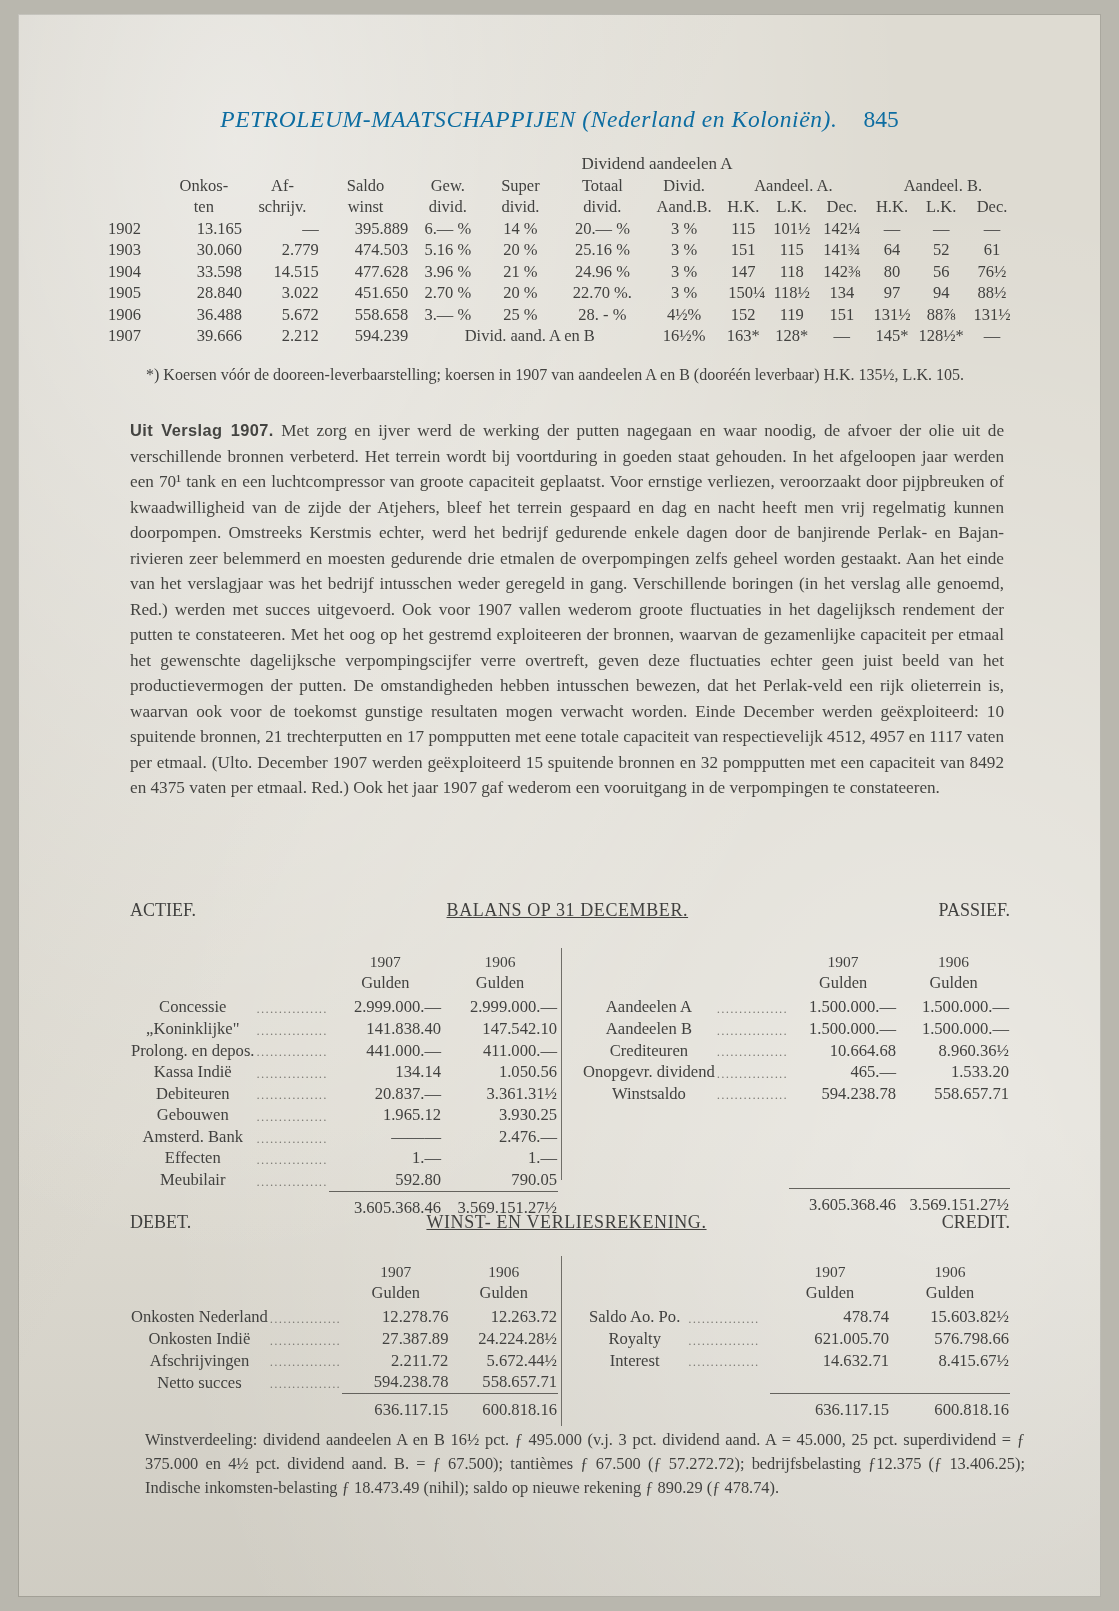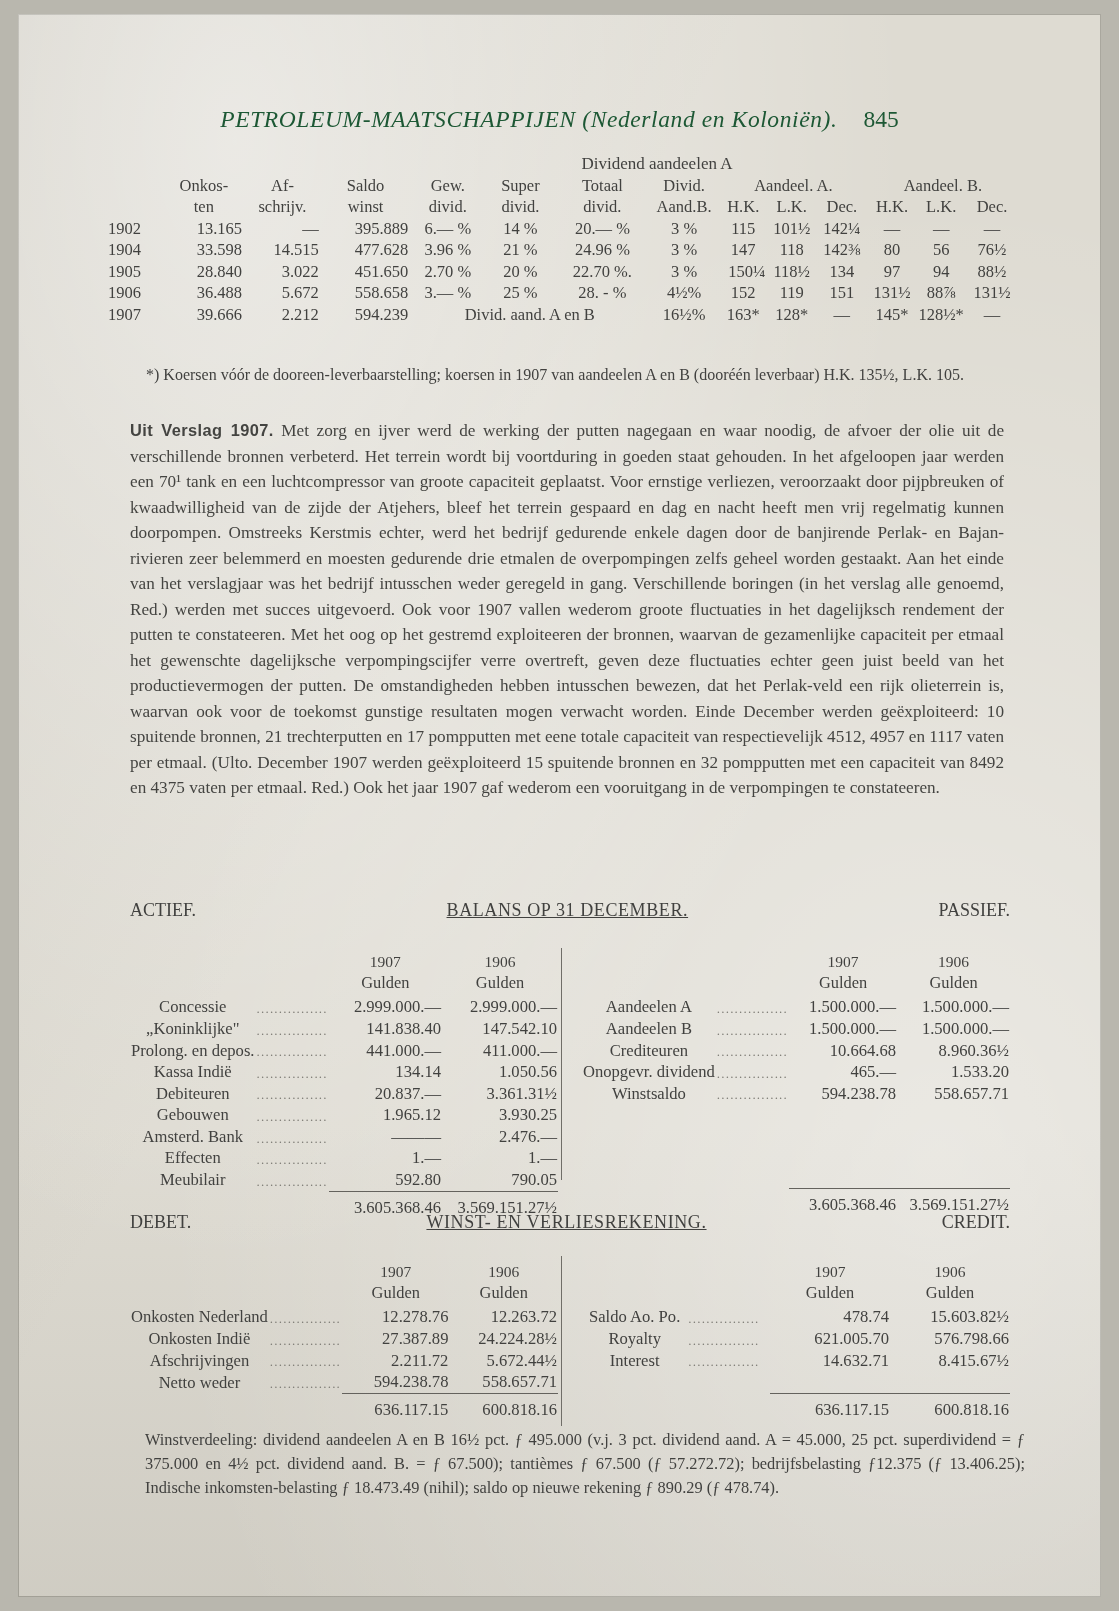--- a/index.html
+++ b/index.html
@@ -35,21 +35,21 @@
   }
   .band{ position:absolute; }
 
   
   .runhead{
     left:0; right:0; top:92px;
     text-align:center;
     font-style:italic;
     font-size:23.5px;
     letter-spacing:.6px;
-    color:#14532d;
+    color:#0369a1;
   }
   .runhead .pg{ font-style:normal; margin-left:26px; letter-spacing:0; }
 
   
   #divtable{ left:88px; top:140px; width:912px; }
   #divtable .caption{
     text-align:center; font-size:17px; margin-left:190px; margin-bottom:1px;
   }
   table.grid{ border-collapse:collapse; font-size:16.5px; width:100%; }
   table.grid td, table.grid th{
@@ -152,20 +152,36 @@
               <td style="text-align: center;">6.— %</td>
               <td style="text-align: center;">14 %</td>
               <td style="text-align: center;">20.— %</td>
               <td style="text-align: center;">3 %</td>
               <td style="text-align: center;">115</td>
               <td style="text-align: center;">101½</td>
               <td style="text-align: center;">142¼</td>
               <td style="text-align: center;">—</td>
               <td style="text-align: center;">—</td>
               <td style="text-align: center;">—</td>
+            </tr>
+            <tr class="drow">
+              <td style="text-align: left;">1903</td>
+              <td style="text-align: right;">30.060</td>
+              <td style="text-align: right;">2.779</td>
+              <td style="text-align: right;">474.503</td>
+              <td style="text-align: center;">5.16 %</td>
+              <td style="text-align: center;">20 %</td>
+              <td style="text-align: center;">25.16 %</td>
+              <td style="text-align: center;">3 %</td>
+              <td style="text-align: center;">151</td>
+              <td style="text-align: center;">115</td>
+              <td style="text-align: center;">141¾</td>
+              <td style="text-align: center;">64</td>
+              <td style="text-align: center;">52</td>
+              <td style="text-align: center;">61</td>
             </tr>
             <tr class="drow">
               <td style="text-align: left;">1904</td>
               <td style="text-align: right;">33.598</td>
               <td style="text-align: right;">14.515</td>
               <td style="text-align: right;">477.628</td>
               <td style="text-align: center;">3.96 %</td>
               <td style="text-align: center;">21 %</td>
               <td style="text-align: center;">24.96 %</td>
               <td style="text-align: center;">3 %</td>
@@ -434,21 +450,21 @@
                 <td class="v">27.387.89</td>
                 <td class="v2">24.224.28½</td>
               </tr>
               <tr>
                 <td class="lbl">Afschrijvingen</td>
                 <td class="lead">................</td>
                 <td class="v">2.211.72</td>
                 <td class="v2">5.672.44½</td>
               </tr>
               <tr>
-                <td class="lbl">Netto weder</td>
+                <td class="lbl">Netto succes</td>
                 <td class="lead">................</td>
                 <td class="v">594.238.78</td>
                 <td class="v2">558.657.71</td>
               </tr>
             </tbody>
         <tbody>
               <tr>
           <td></td>
                 <td></td>
                 <td colspan="2" class="rule"></td>

